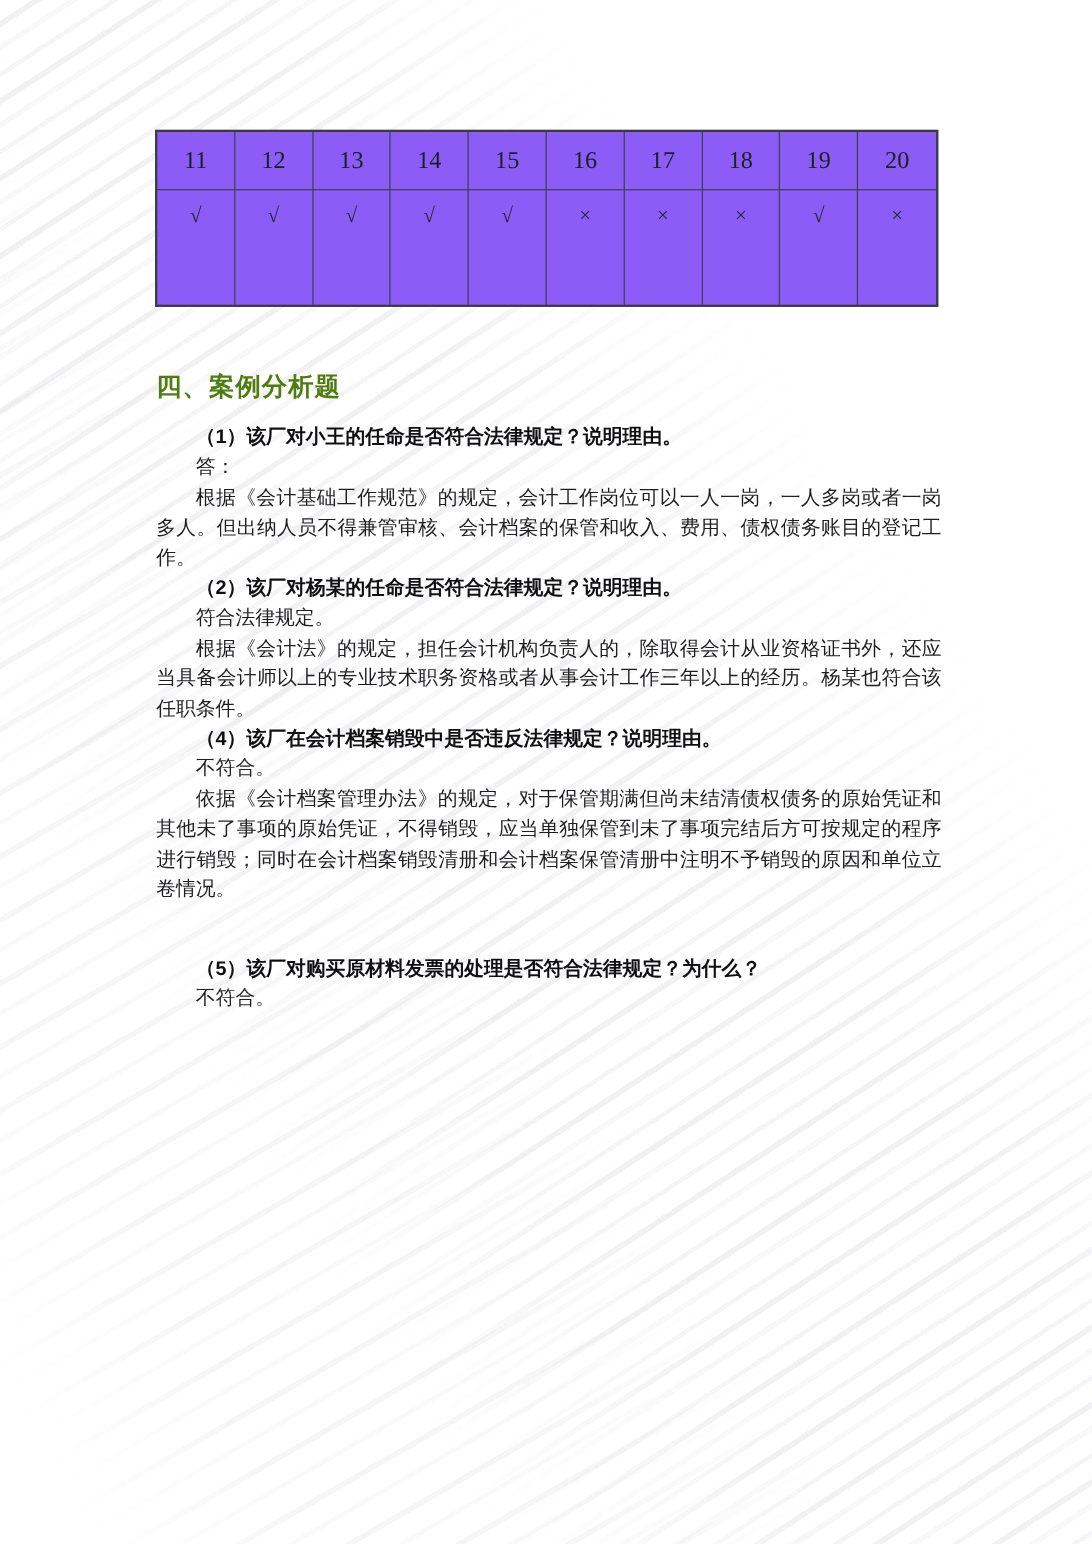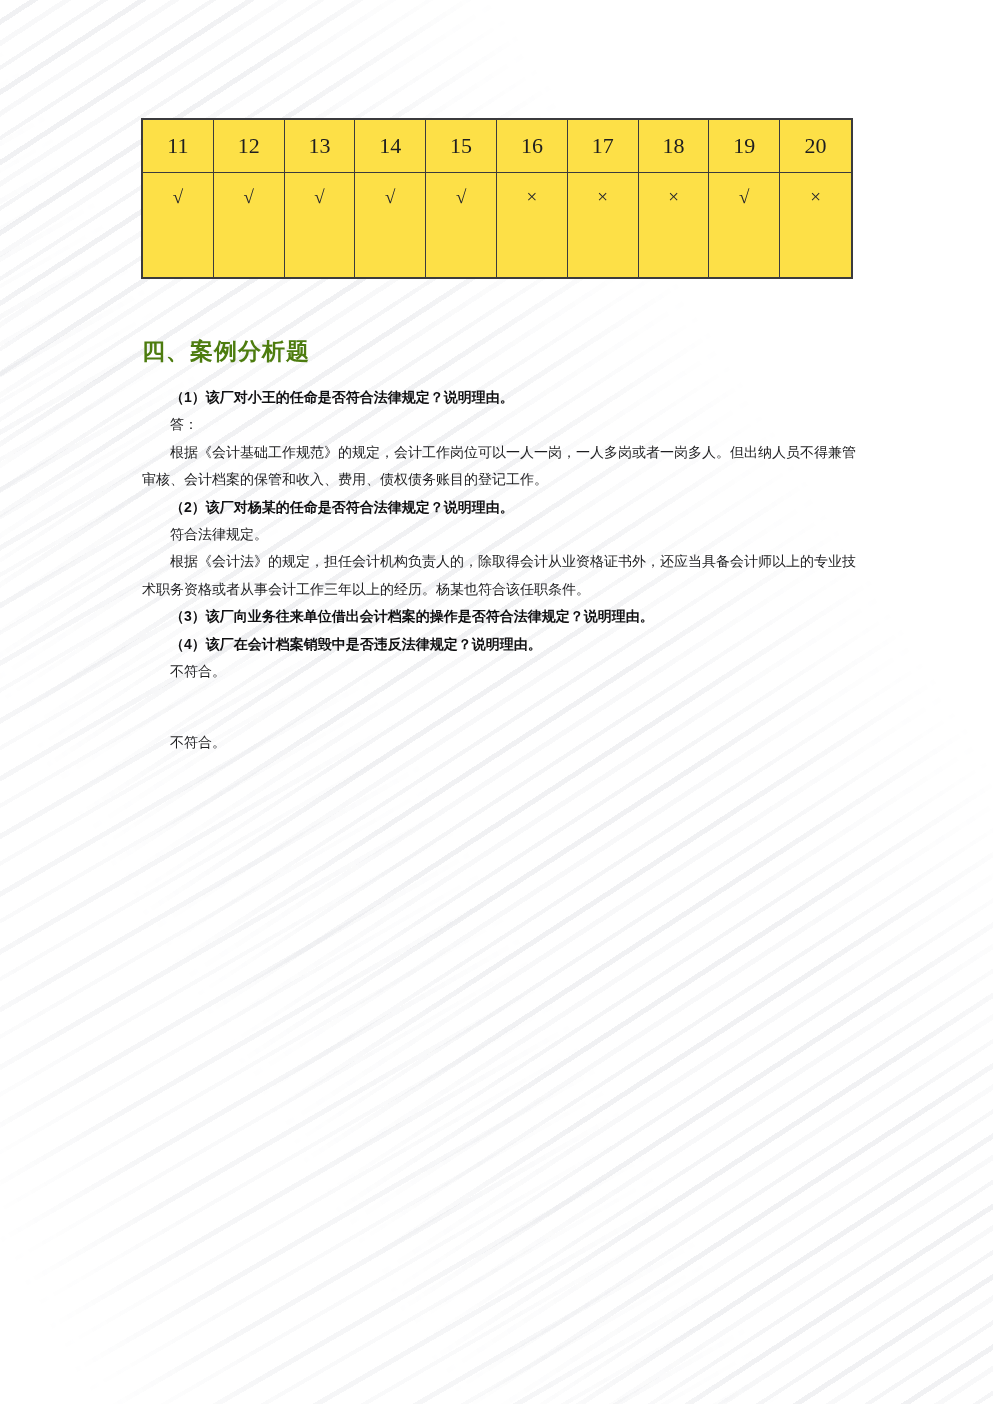--- a/index.html
+++ b/index.html
@@ -22,40 +22,40 @@
   .wm-b{
     background:repeating-linear-gradient(150deg,
       transparent 0 22px, rgba(120,126,145,0.07) 22px 27px,
       transparent 27px 46px, rgba(120,126,145,0.045) 46px 50px);
     -webkit-mask:linear-gradient(60deg, transparent 5%, #000 16%, #000 30%, transparent 44%);
     mask:linear-gradient(60deg, transparent 5%, #000 16%, #000 30%, transparent 44%);
   }
   
   .anskey{
     position:absolute;left:141px;top:118px;width:712px;
-    border:2px solid #3b3b3d;background:#fde047;
+    border:2px solid #3b3b3d;background:#8b5cf6;
     display:grid;grid-template-columns:repeat(10,1fr);grid-template-rows:53px 104px;
     box-sizing:border-box;
   }
   .anskey .cell{
     border-right:1px solid #3b3b3d;
     display:flex;justify-content:center;box-sizing:border-box;
   }
   .anskey .cell.last{border-right:none;}
   .anskey .hc{align-items:center;font-size:22px;border-bottom:1px solid #3b3b3d;}
   .anskey .mc{align-items:flex-start;padding-top:13px;font-size:19px;color:#26262c;}
   
   .content{position:absolute;left:142px;top:336px;width:714px;}
   .section-title{
     font-family:"Liberation Sans","DejaVu Sans",sans-serif;
     font-weight:bold;font-size:23px;color:#4d7c0f;
     margin:0 0 17px 0;letter-spacing:1px;
   }
   .content p{
-    margin:0;font-size:14px;line-height:27.4px;
+    margin:0;font-size:18px;line-height:27.4px;
     text-align:justify;text-indent:2em;
   }
   .content p.question{
     font-family:"Liberation Sans","DejaVu Sans",sans-serif;
     font-weight:bold;color:#101012;
   }
   .qa-block{margin:0;}
   .gap-before{margin-top:44px;}
 </style>
 </head>
@@ -96,24 +96,25 @@
     <p>根据《会计基础工作规范》的规定，会计工作岗位可以一人一岗，一人多岗或者一岗多人。但出纳人员不得兼管审核、会计档案的保管和收入、费用、债权债务账目的登记工作。</p>
   </div>
 
   <div class="qa-block">
     <p class="question">（2）该厂对杨某的任命是否符合法律规定？说明理由。</p>
     <p>符合法律规定。</p>
     <p>根据《会计法》的规定，担任会计机构负责人的，除取得会计从业资格证书外，还应当具备会计师以上的专业技术职务资格或者从事会计工作三年以上的经历。杨某也符合该任职条件。</p>
   </div>
 
   <div class="qa-block">
-    <p class="question">（3）该厂向业务往来单位借出会计档案的操作是否符合法律规定？说明理由。</p>
   </div>
 
   <div class="qa-block">
     <p class="question">（4）该厂在会计档案销毁中是否违反法律规定？说明理由。</p>
     <p>不符合。</p>
+    <p>依据《会计档案管理办法》的规定，对于保管期满但尚未结清债权债务的原始凭证和其他未了事项的原始凭证，不得销毁，应当单独保管到未了事项完结后方可按规定的程序进行销毁；同时在会计档案销毁清册和会计档案保管清册中注明不予销毁的原因和单位立卷情况。</p>
   </div>
 
   <div class="qa-block gap-before">
+    <p class="question">（5）该厂对购买原材料发票的处理是否符合法律规定？为什么？</p>
     <p>不符合。</p>
   </div>
 </div>
 
 </body></html>

